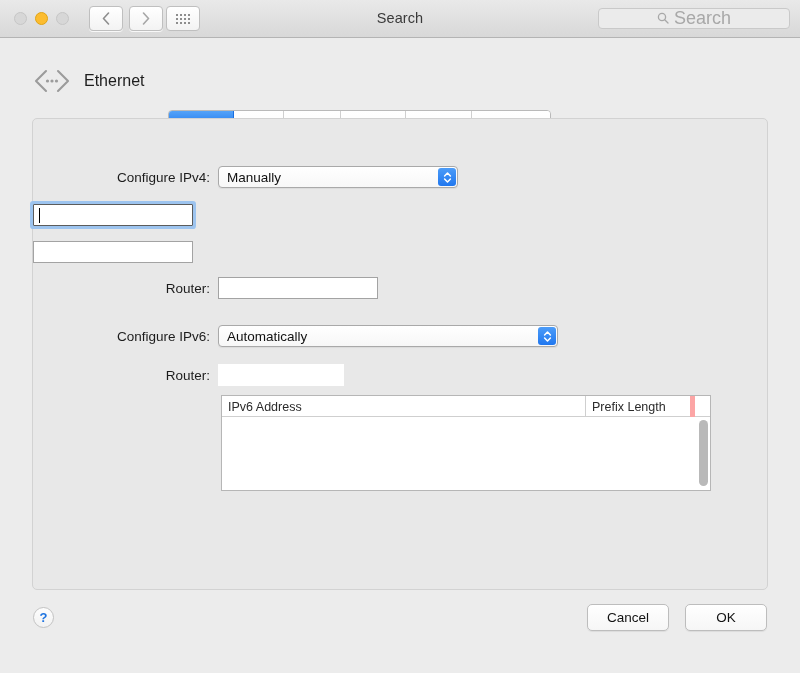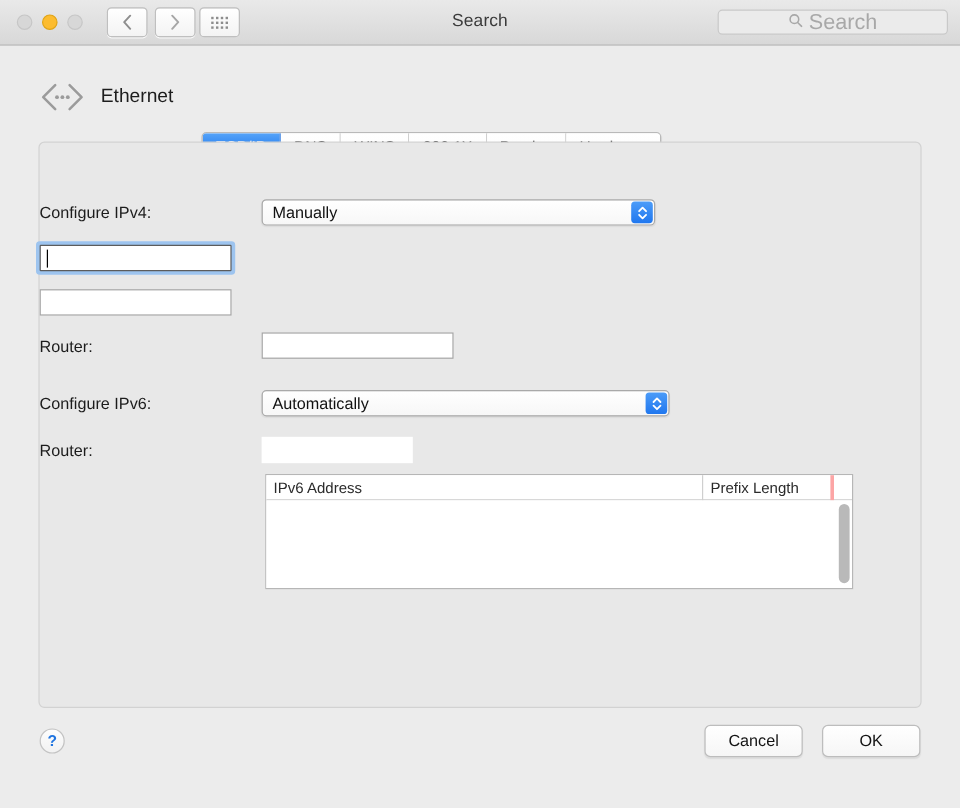--- a/index.html
+++ b/index.html
@@ -182,20 +182,21 @@
   }
 
   
   .row {
     position: absolute;
     display: flex;
     align-items: center;
   }
   .fld-label {
     width: 185px;
+    text-align: right;
     font-size: 13.5px;
     color: #1c1c1c;
     padding-right: 8px;
     box-sizing: border-box;
     white-space: nowrap;
   }
 
   
   .popup {
     position: relative;
@@ -277,21 +278,21 @@
   .ipt-col {
     font-size: 12.5px;
     color: #2b2b2b;
     display: flex;
     align-items: center;
     padding-left: 6px;
     box-sizing: border-box;
     height: 21px;
   }
   .ipt-col.c1 { width: 364px; border-right: 1px solid #cfcfcf; }
-  .ipt-col.c2 { width: 109px; border-right: 3px solid #fca5a5; }
+  .ipt-col.c2 { width: 109px; border-right: 5px solid #fca5a5; }
   .ipt-col.c3 { width: 15px; }
   .ipt-body {
     position: relative;
     height: 73px;
     background: #ffffff;
   }
   .ipt-scroll {
     position: absolute;
     right: 2px; top: 3px;
     width: 9px;
@@ -414,21 +415,21 @@
     <div class="tab">WINS</div>
     <div class="tab">802.1X</div>
     <div class="tab">Proxies</div>
     <div class="tab">Hardware</div>
   </div>
 
   <div class="panel"></div>
 
   <div class="row" style="left:33px; top:166px;">
     <span class="fld-label">Configure IPv4:</span>
-    <div class="popup" style="width:328px;">
+    <div class="popup" style="width:240px;">
       <span class="pv">Manually</span>
       <span class="arrows">
         <svg width="9" height="13" viewBox="0 0 9 13">
           <polyline points="1.6,5 4.5,2 7.4,5" fill="none" stroke="#fff" stroke-width="1.5" stroke-linecap="round" stroke-linejoin="round"></polyline>
           <polyline points="1.6,8 4.5,11 7.4,8" fill="none" stroke="#fff" stroke-width="1.5" stroke-linecap="round" stroke-linejoin="round"></polyline>
         </svg>
       </span>
     </div>
   </div>
 

